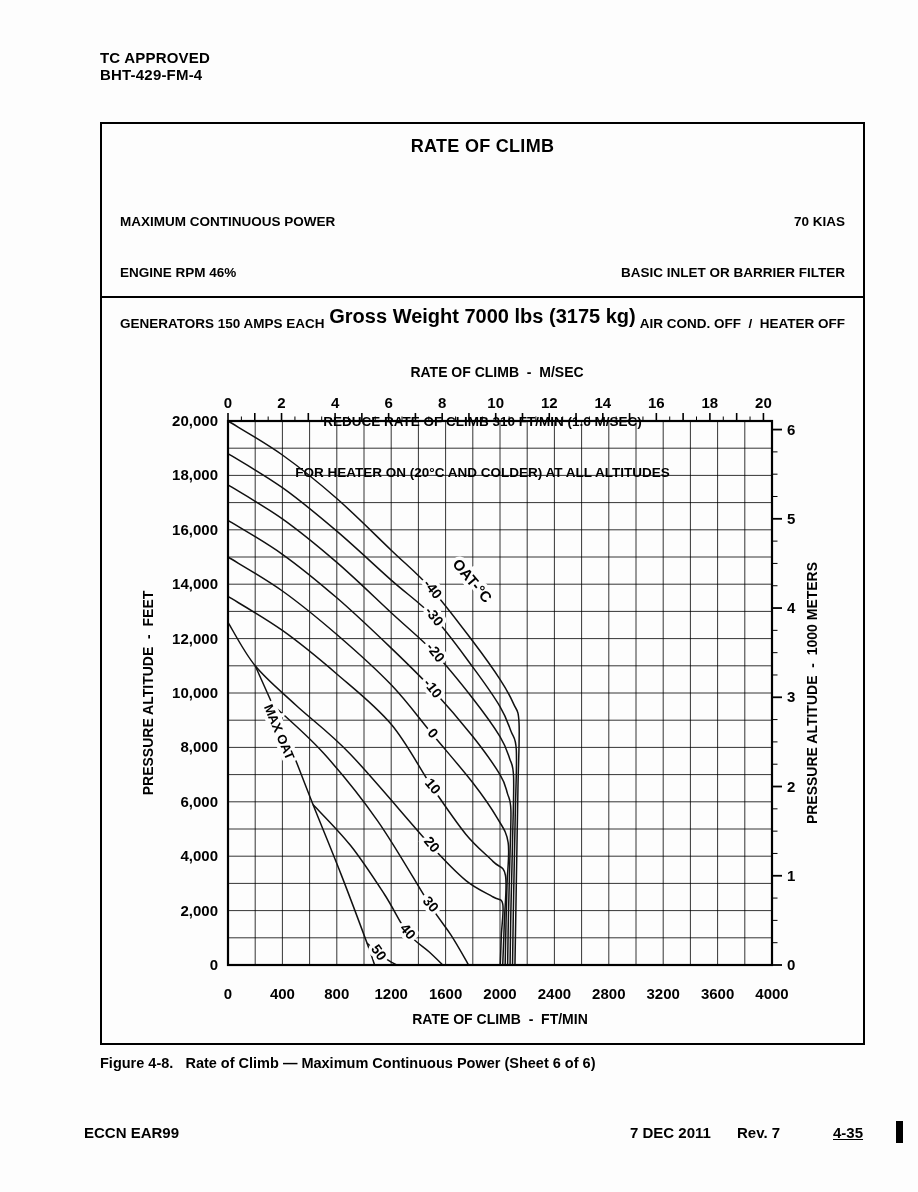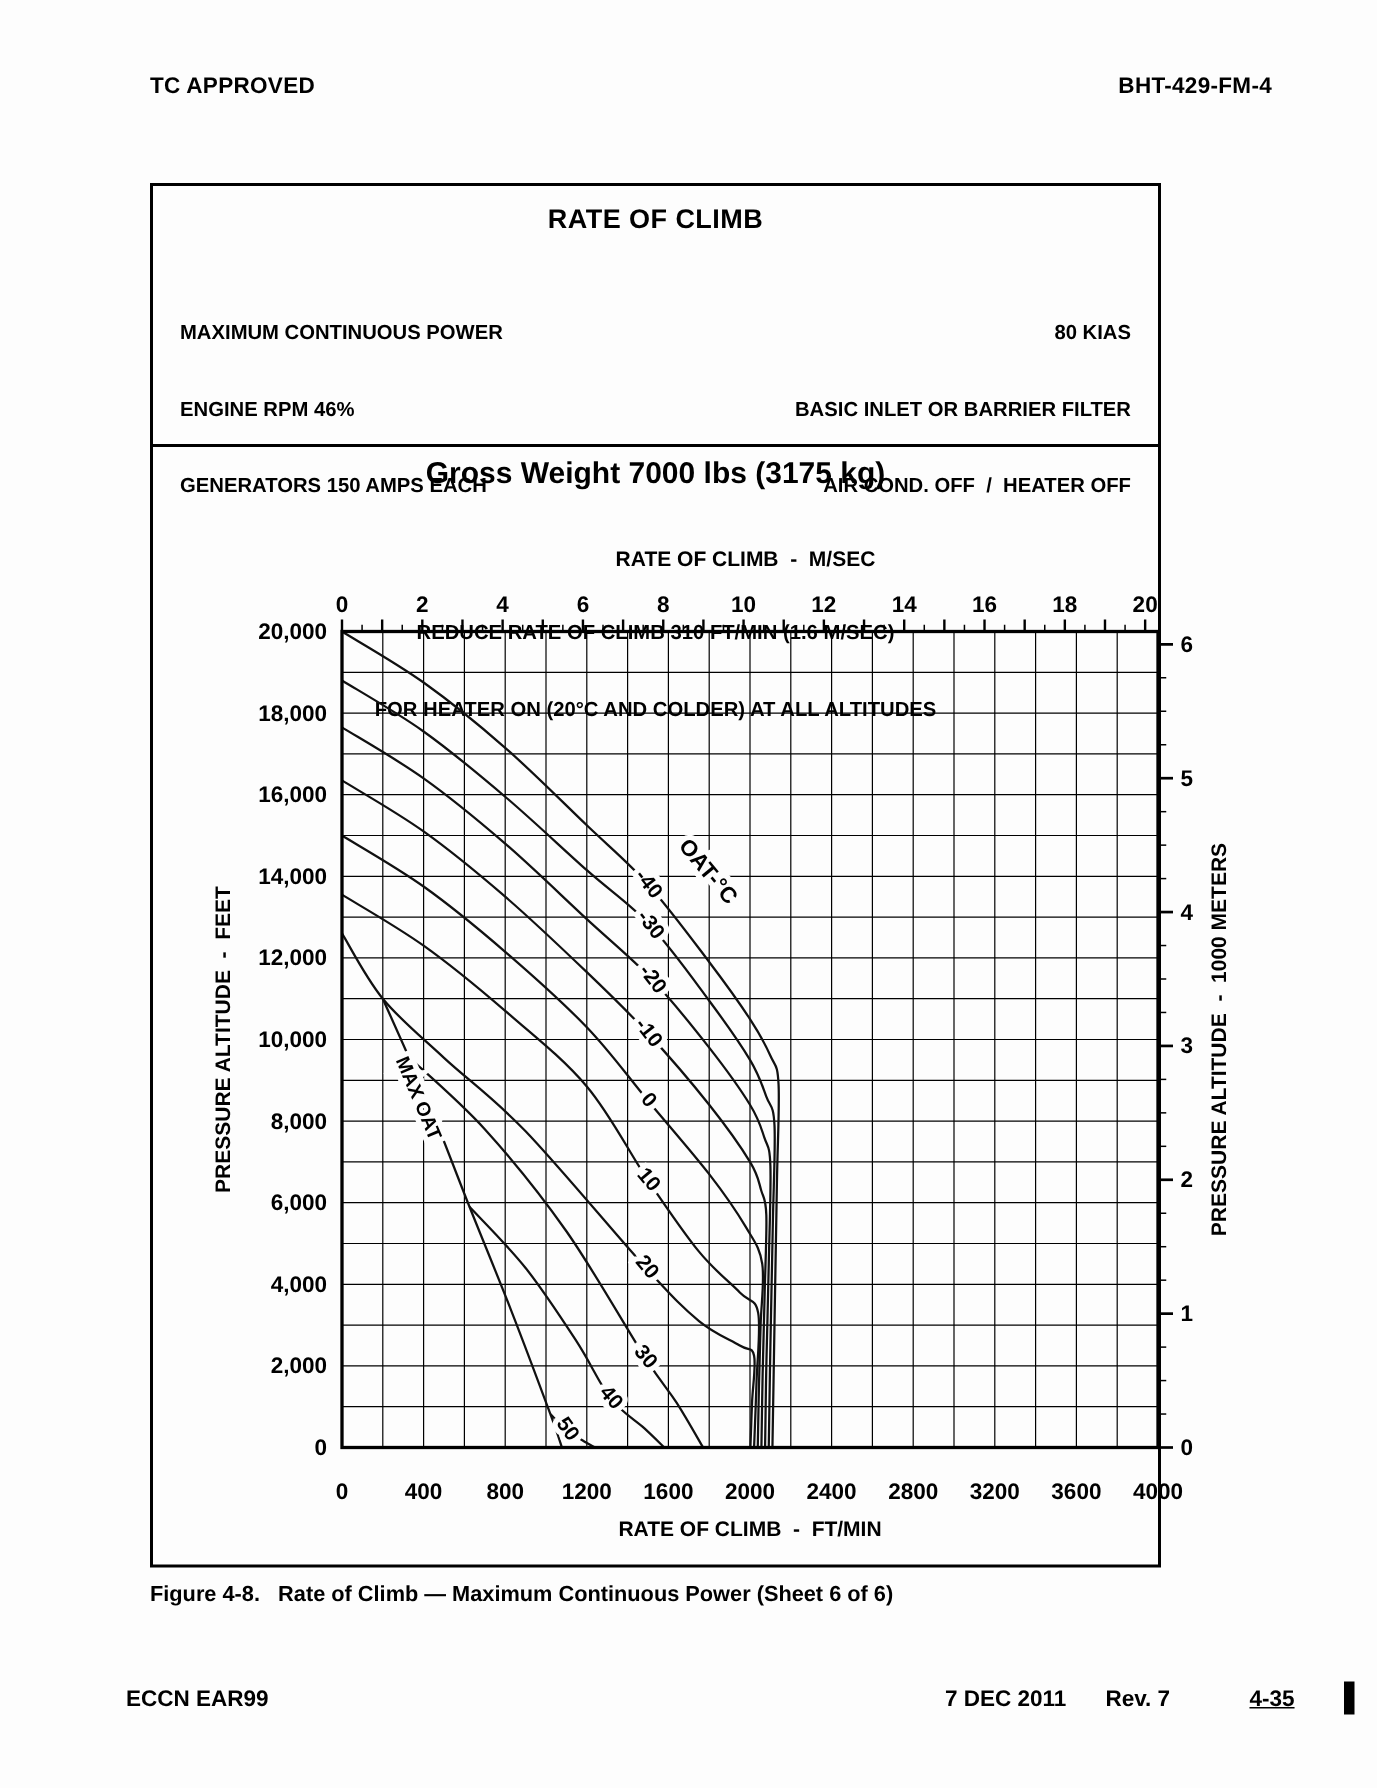--- a/index.html
+++ b/index.html
@@ -1,20 +1,20 @@
 <!DOCTYPE html>
 <html><head>
 <meta charset="utf-8">
 <style>
   html,body{margin:0;padding:0;background:#fff;}
   .page{position:relative;width:918px;height:1192px;background:#fdfdfd;
         font-family:"Liberation Sans",sans-serif;font-weight:bold;color:#000;overflow:hidden;}
   .doc-header{position:absolute;left:100px;right:70px;top:49px;display:flex;
-              justify-content:space-between;font-size:15px;letter-spacing:.2px;}
-  .main-box{position:absolute;left:100px;top:122px;width:674px;height:923px;
+              justify-content:space-between;font-size:15px;letter-spacing:.2px;flex-direction:column;}
+  .main-box{position:absolute;left:100px;top:122px;width:765px;height:923px;
             border:2px solid #000;box-sizing:border-box;}
   .box-title{margin-top:12px;text-align:center;font-size:18px;letter-spacing:.3px;}
   .cond-row{display:flex;justify-content:space-between;margin:22px 18px 0 18px;
             font-size:13.5px;line-height:17px;white-space:pre;align-items:flex-end;}
   .cond-right{text-align:right;}
   .note{margin-top:13px;text-align:center;font-size:13.5px;line-height:17px;white-space:pre;}
   .divider{position:absolute;left:0;right:0;top:172px;border-top:2px solid #000;}
   .chart-subtitle{position:absolute;left:0;right:0;top:181px;text-align:center;font-size:20px;}
   #chart-svg{position:absolute;left:100px;top:350px;width:765px;height:694px;}
   #chart-svg text{font-family:"Liberation Sans",sans-serif;font-weight:bold;fill:#000;}
@@ -38,21 +38,21 @@
 
   <div class="main-box">
     <div class="box-title">RATE OF CLIMB</div>
     <div class="cond-row">
       <div class="cond-left">
         <div>MAXIMUM CONTINUOUS POWER</div>
         <div>ENGINE RPM 46%</div>
         <div>GENERATORS 150 AMPS EACH</div>
       </div>
       <div class="cond-right">
-        <div>80 KIAS</div>
+        <div>70 KIAS</div>
         <div>BASIC INLET OR BARRIER FILTER</div>
         <div>AIR COND. OFF&nbsp; /&nbsp; HEATER OFF</div>
       </div>
     </div>
     <div class="note">
       <div>REDUCE RATE OF CLIMB 310 FT/MIN (1.6 M/SEC)</div>
       <div>FOR HEATER ON (20°C AND COLDER) AT ALL ALTITUDES</div>
     </div>
     <div class="divider"></div>
     <div class="chart-subtitle">Gross Weight 7000 lbs (3175 kg)</div>

